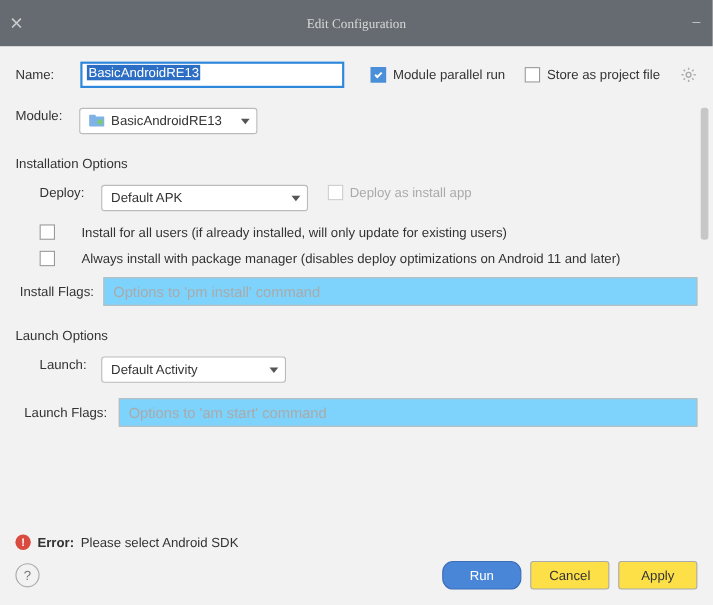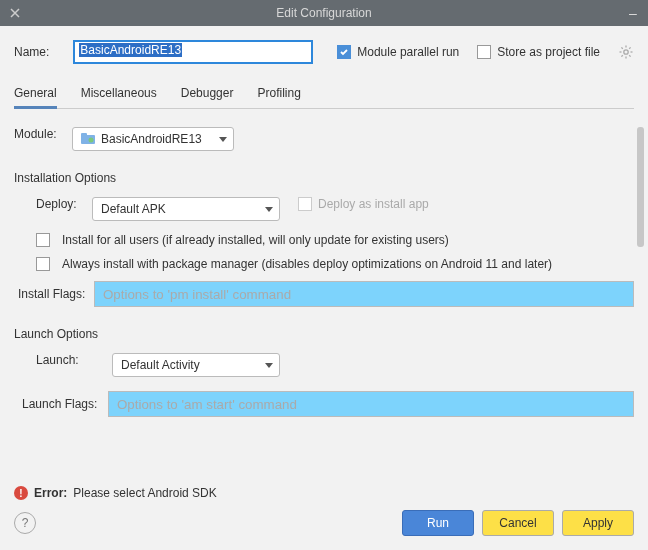--- a/index.html
+++ b/index.html
@@ -1,18 +1,18 @@
 <!DOCTYPE html>
 <html><head>
 <meta charset="utf-8">
 <style>
   * { box-sizing: border-box; }
   html, body { margin:0; padding:0; font-family: -apple-system, "Segoe UI", Arial, sans-serif; font-size:12px; color:#333; background:#f2f2f2; }
   .window { width:648px; height:550px; display:flex; flex-direction:column; }
-  .titlebar { height:26px; background:#656b70; color:#d8d8d8; display:flex; align-items:center; padding:0 8px; }
+  .titlebar { height:42px; background:#656b70; color:#d8d8d8; display:flex; align-items:center; padding:0 8px;font-family:Liberation Serif, serif; }
   .titlebar .close { width:14px; height:14px; display:flex; align-items:center; justify-content:center; }
   .titlebar .title { flex:1; text-align:center; font-size:12px; }
   .titlebar .dash { width:14px; text-align:center; font-size:14px; }
   .body { flex:1; padding:14px 14px 0 14px; overflow:hidden; position:relative; }
   .row { display:flex; align-items:center;gap:14px; }
   .name-row { margin-bottom:14px; }
   .lbl { color:#333; }
   .name-input { margin-left:10px; width:240px; height:24px; border:2px solid #2d87db; background:#fff; padding:1px 4px; }
   .name-input .sel { background:#2d6ec5; color:#fff; padding:0 1px; }
   .top-right { margin-left:auto; display:flex; align-items:center; gap:18px; }
@@ -27,41 +27,41 @@
   .tab.active { color:#333; position:relative; }
   .tab.active::after { content:""; position:absolute; left:0; right:0; bottom:-1px; height:3px; background:#5684ba; }
   .scroll-area { position:relative; height:370px; }
   .scrollbar { position:absolute; right:-10px; top:0; width:7px; height:120px; background:#c7c7c7; border-radius:3px; }
   .section { margin-top:18px; }
   .sec-row { display:flex; align-items:flex-start; margin-bottom:12px; }
   .sec-lbl { width:58px; }
   .select { display:flex; align-items:center; justify-content:space-between; background:#fff; border:1px solid #bbb; border-radius:3px; height:24px; padding:0 6px 0 8px; }
   .select.module { width:162px; }
   .select.deploy { width:188px; }
-  .select.launch { width:168px;margin-left:20px; }
+  .select.launch { width:168px; }
   .tri { width:0; height:0; border-left:4px solid transparent; border-right:4px solid transparent; border-top:5px solid #555; }
   .folder-icon { display:inline-flex; align-items:center; margin-right:6px; }
   .fieldset-label { color:#333; margin-bottom:12px; margin-top:20px; position:relative; }
   .fieldset-label::after { content:""; position:absolute; left:120px; right:0; top:50%; border-top:0px solid #ddd; }
   .indent { margin-left:22px; }
-  .chk-row { display:flex; align-items:center; gap:12px; margin-bottom:10px; margin-left:22px; }
+  .chk-row { display:flex; align-items:center; gap:24px; margin-bottom:10px; margin-left:22px; }
   .chk-row .chk-box { width:14px; height:14px; }
   .disabled { color:#aaa; }
   .flag-row { display:flex; align-items:center; margin-left:8px; margin-top:8px; }
   .flag-lbl { width:90px; }
   .text-input { flex:1; height:26px; border:1px solid #bbb; background:#7dd3fc; padding:0 8px; }
   .text-input::placeholder { color:#aaa; }
   .err-row { display:flex; align-items:center; gap:6px; padding:6px 14px 10px 14px; }
   .err-icon { width:14px; height:14px; background:#d94a3f; border-radius:50%; color:#fff; display:flex; align-items:center; justify-content:center; font-weight:bold; font-size:10px; }
   .err-label { font-weight:bold; color:#333; }
   .btn-row { display:flex; align-items:center; padding:0 14px 14px 14px; gap:8px; }
   .help { width:22px; height:22px; border:1px solid #aaa; border-radius:50%; display:flex; align-items:center; justify-content:center; color:#777; }
   .spacer { flex:1; }
   .btn { height:26px; min-width:72px; padding:0 16px; border:1px solid #aaa; background:#fde047; border-radius:3px; display:flex; align-items:center; justify-content:center; }
-  .btn.primary { background:#4a86d8; border-color:#3a6db8; color:#fff; }
+  .btn.primary { background:#4a86d8; border-color:#3a6db8; color:#fff;border-radius:10px; }
 </style>
 </head>
 <body>
 
 <div class="window">
   <div class="titlebar">
     <div class="close">
       <svg width="10" height="10" viewBox="0 0 10 10">
           <path d="M1 1 L9 9 M9 1 L1 9" stroke="#ccc" stroke-width="1.5"></path>
         </svg>
@@ -102,26 +102,20 @@
                 <line x1="3.4" y1="3.4" x2="4.8" y2="4.8"></line>
                 <line x1="11.2" y1="11.2" x2="12.6" y2="12.6"></line>
                 <line x1="12.6" y1="3.4" x2="11.2" y2="4.8"></line>
                 <line x1="4.8" y1="11.2" x2="3.4" y2="12.6"></line>
               </g>
             </svg>
         </div>
       </div>
     </div>
 
-    <div class="tabs">
-      <div class="tab active">General</div>
-      <div class="tab">Miscellaneous</div>
-      <div class="tab">Debugger</div>
-      <div class="tab">Profiling</div>
-    </div>
 
     <div class="scroll-area">
       <div class="scrollbar"></div>
 
       <div class="section">
         <div class="sec-row">
           <span class="sec-lbl">Module:</span>
           <div class="select module">
             <span style="display:flex;align-items:center;">
               <span class="folder-icon">

